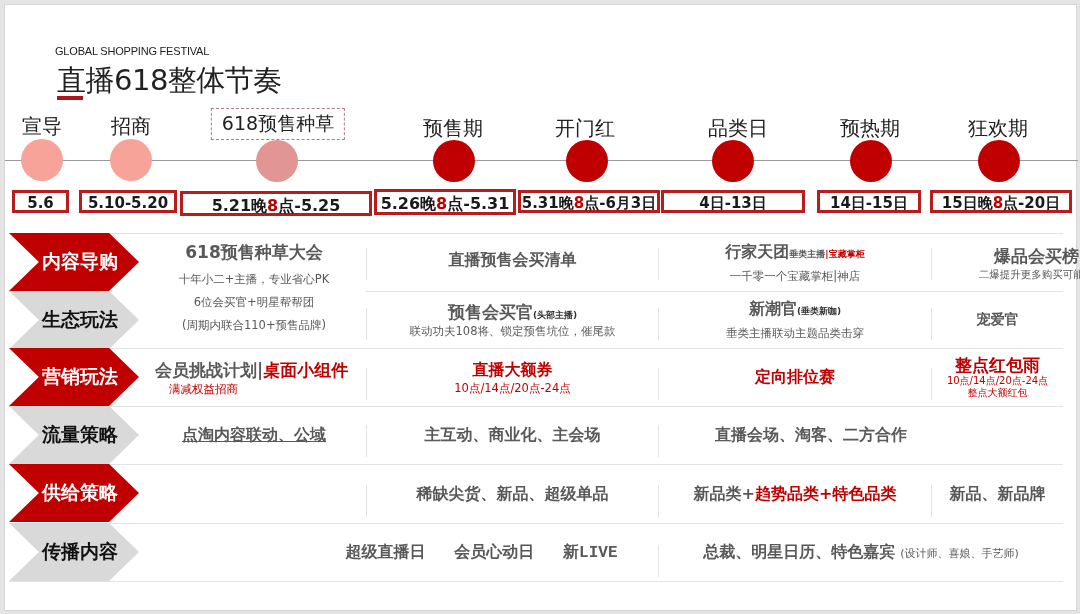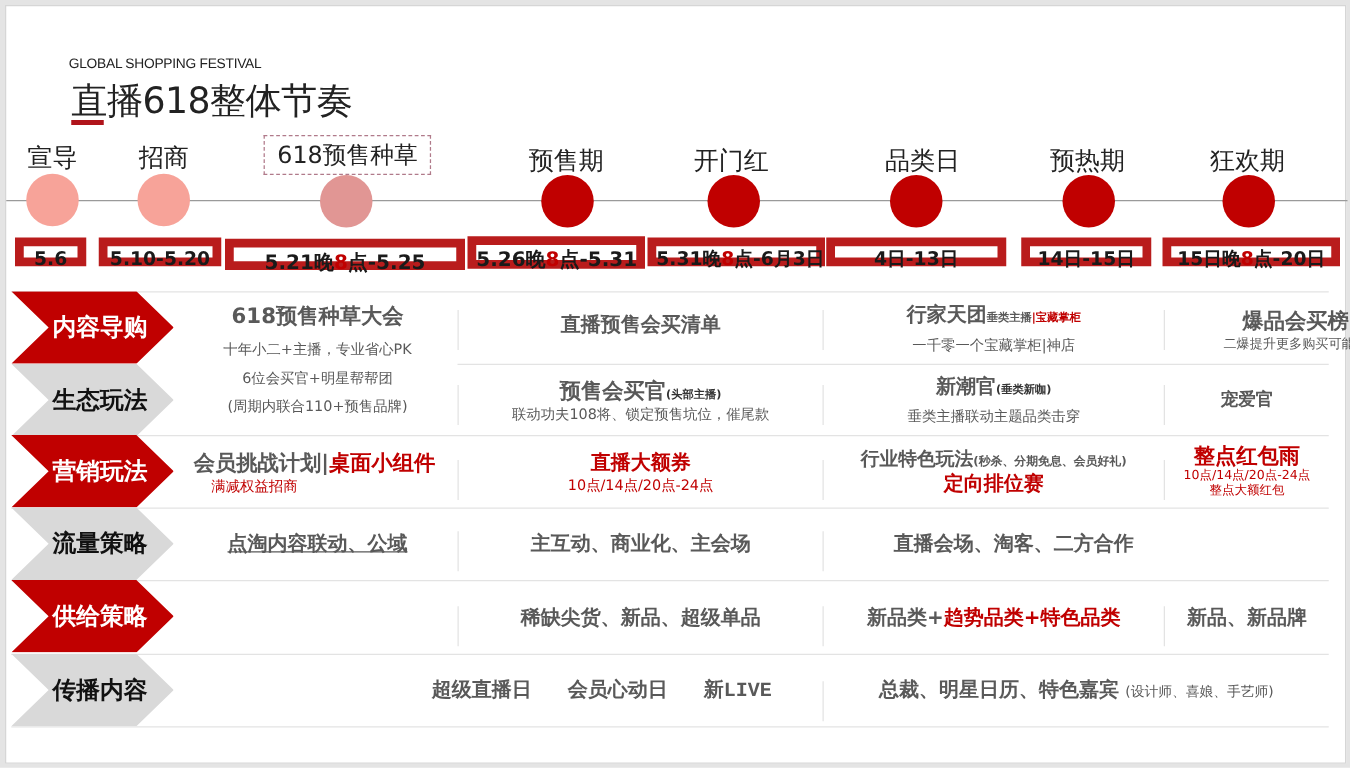--- a/index.html
+++ b/index.html
@@ -21,21 +21,21 @@
     .title-underline { left: 52px; top: 91px; width: 26px; height: 4px; background: #b0141b; }
 
     
     .tl-line { left: 0; top: 155px; width: 1073px; height: 1px; background: #9a9a9a; }
     .phase-label { font-size: 20px; color: #222; text-align: center; white-space: nowrap; transform: translateX(-50%); }
     .phase-label.boxed {
       border: 1px dashed #b07a8a; padding: 2px 10px; font-size: 19px;
     }
     .dot { width: 42px; height: 42px; border-radius: 50%; transform: translateX(-50%); }
     .date-box {
-      height: 23px; border: 7px solid #b91c1c; background: #fff;
+      height: 23px; border: 3px solid #b91c1c; background: #fff;
       font-size: 15px; font-weight: bold; color: #1a1a1a; text-align: center; line-height: 21px; white-space: nowrap;
     }
     .date-box .hl { color: #c00000; }
 
     
     .hline { height: 1px; background: #e3e3e3; }
     .vline { width: 1px; background: #e3e3e3; }
     .chev {
       left: 4px; width: 130px; height: 58px;
       clip-path: polygon(0 0, 77% 0, 100% 50%, 77% 100%, 0 100%, 23% 50%);
@@ -185,21 +185,20 @@
 
   <div class="abs cell" style="left:138px;top:344px;width:222px;height:57px;align-items:flex-start;padding-left:12px;">
     <div><span class="big" style="font-size:17px;">会员挑战计划|</span><span class="big red" style="font-size:17px;">桌面小组件</span></div>
     <div class="small red" style="padding-left:14px;">满减权益招商</div>
   </div>
   <div class="abs cell" style="left:362px;top:344px;width:291px;height:57px;">
     <div class="big red">直播大额券</div>
     <div class="small red">10点/14点/20点-24点</div>
   </div>
   <div class="abs cell" style="left:654px;top:344px;width:272px;height:57px;">
-    <div><span class="big" style="font-size:15px;">行业特色玩法</span><span class="tiny" style="font-size:9.5px;">(秒杀、分期免息、会员好礼)</span></div>
     <div class="big red">定向排位赛</div>
   </div>
   <div class="abs cell" style="left:927px;top:344px;width:131px;height:57px;">
     <div class="big red" style="font-size:17px;line-height:19px;">整点红包雨</div>
     <div class="xtiny" style="line-height:12px;">10点/14点/20点-24点</div>
     <div class="xtiny" style="line-height:12px;">整点大额红包</div>
   </div>
 
   <div class="abs cell" style="left:138px;top:402px;width:222px;height:57px;text-decoration:underline;">
     <div class="big">点淘内容联动、公域</div>

